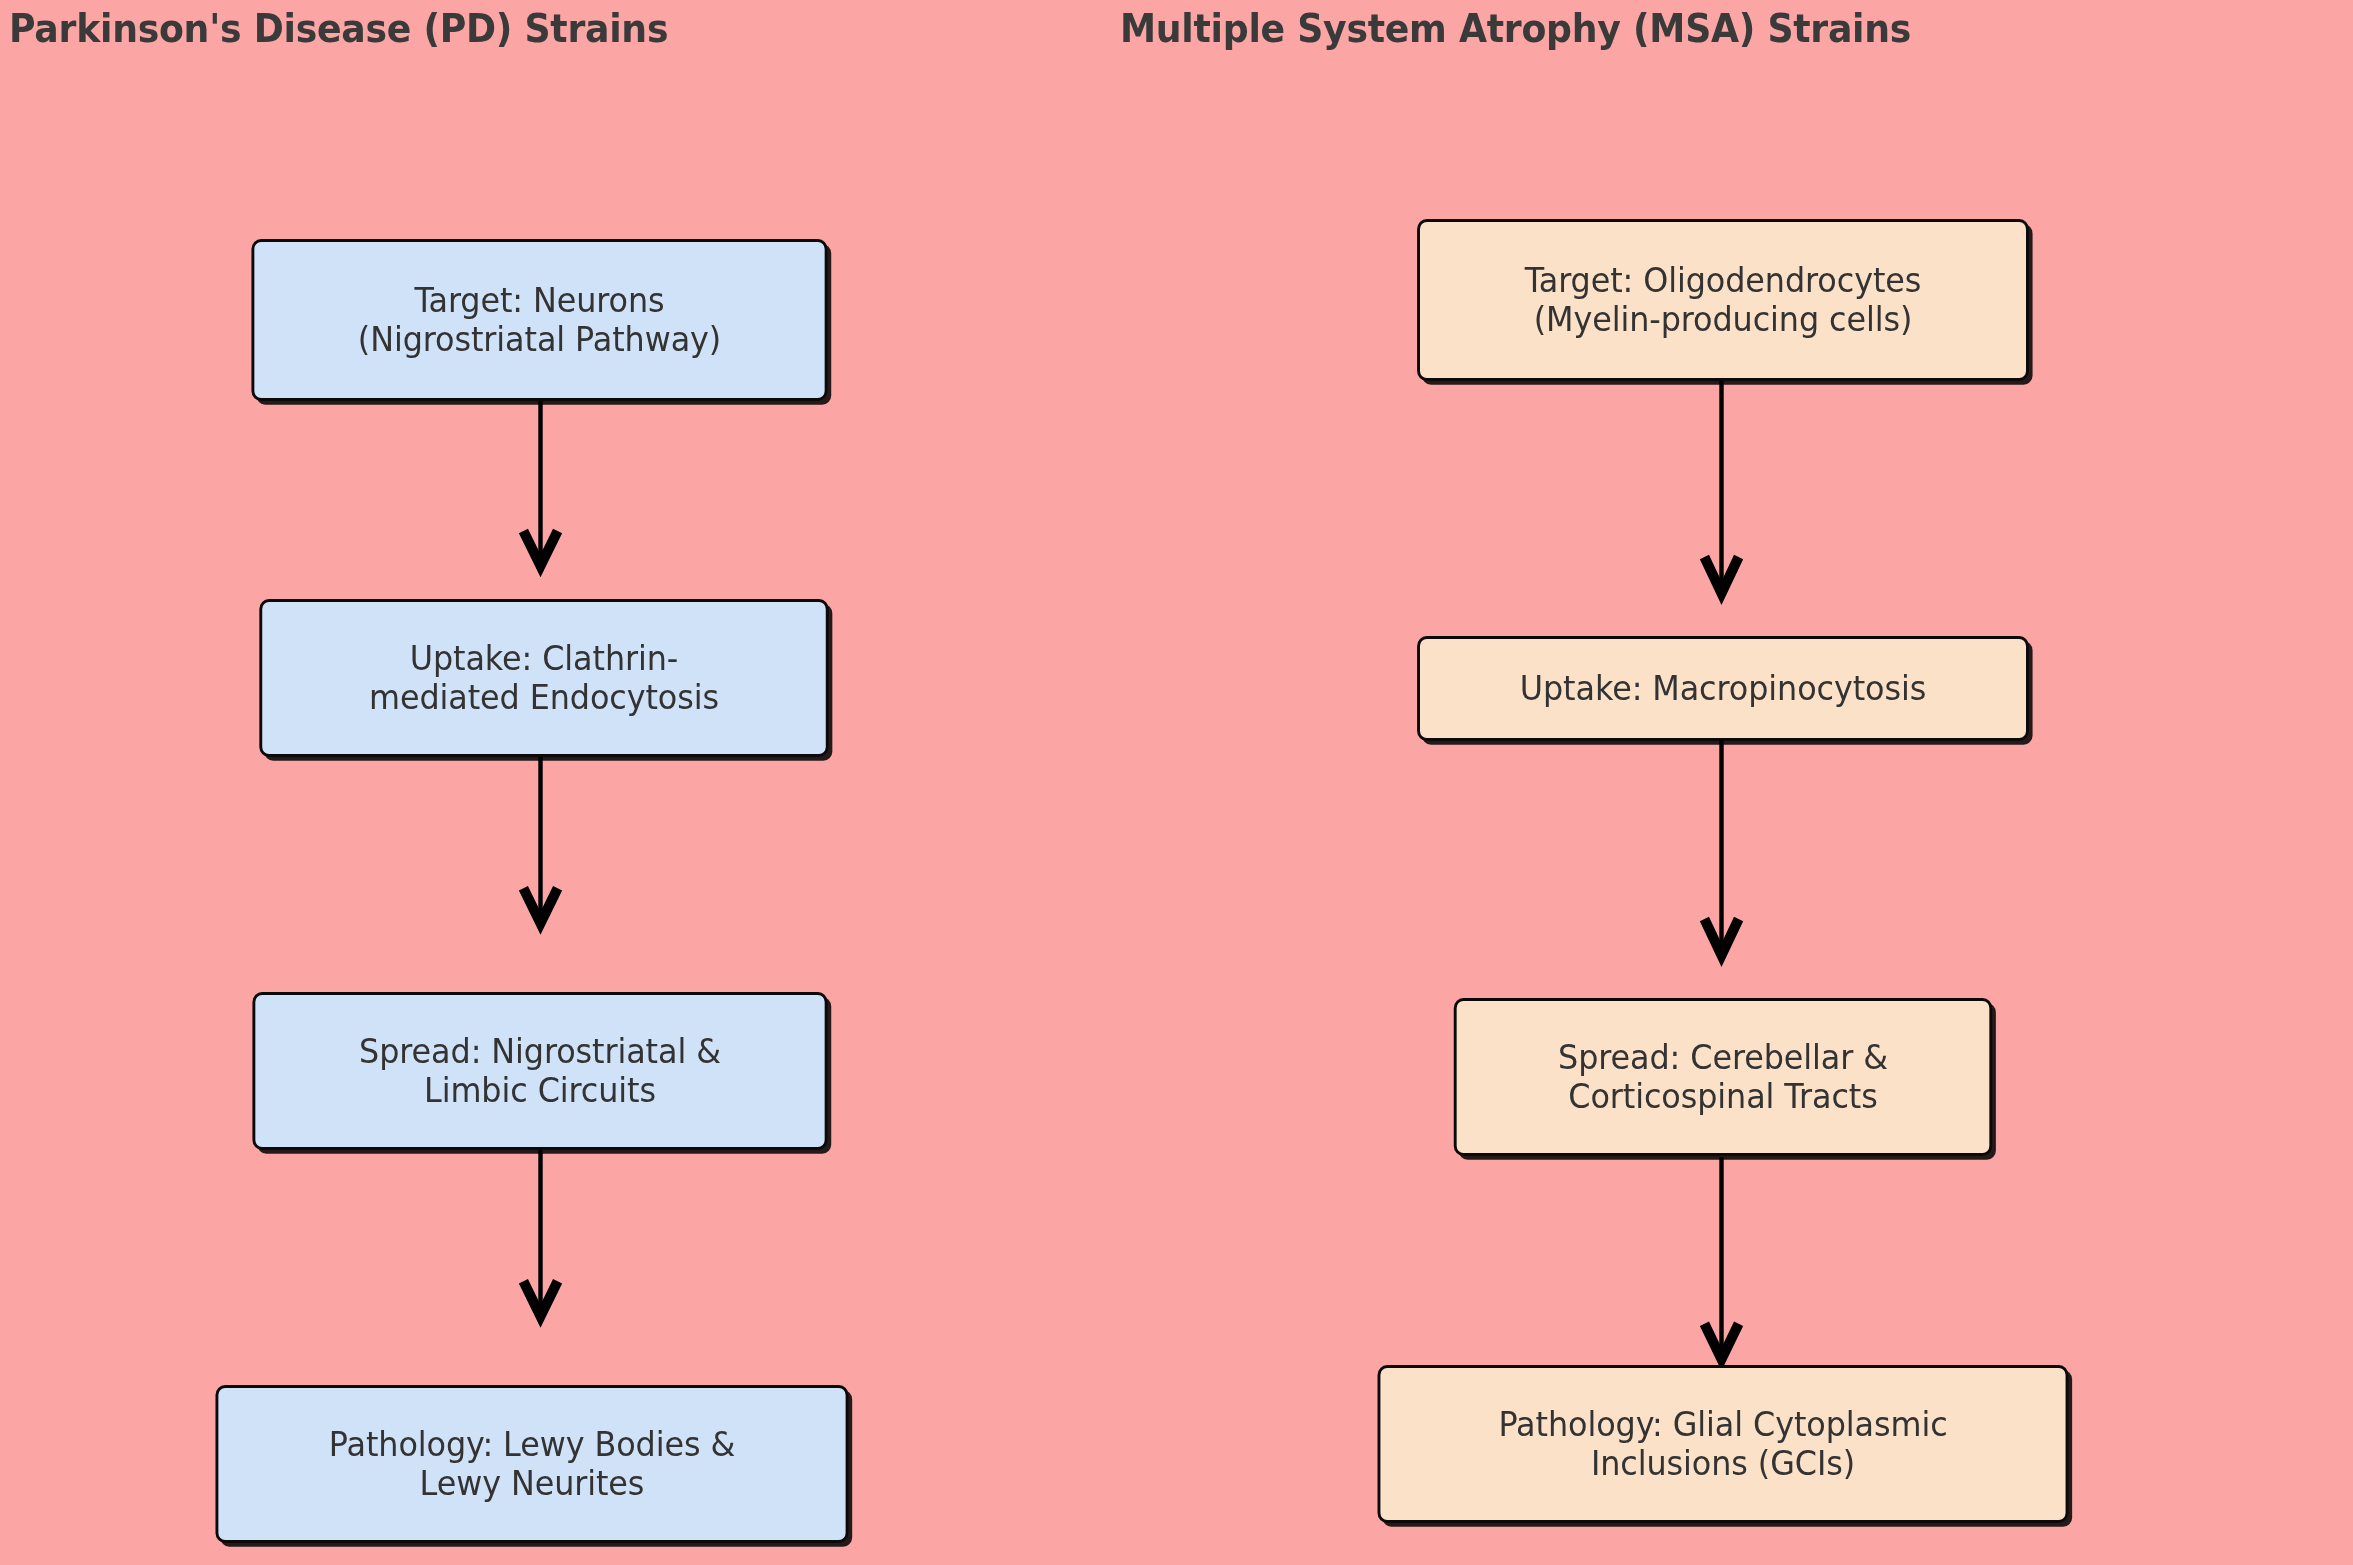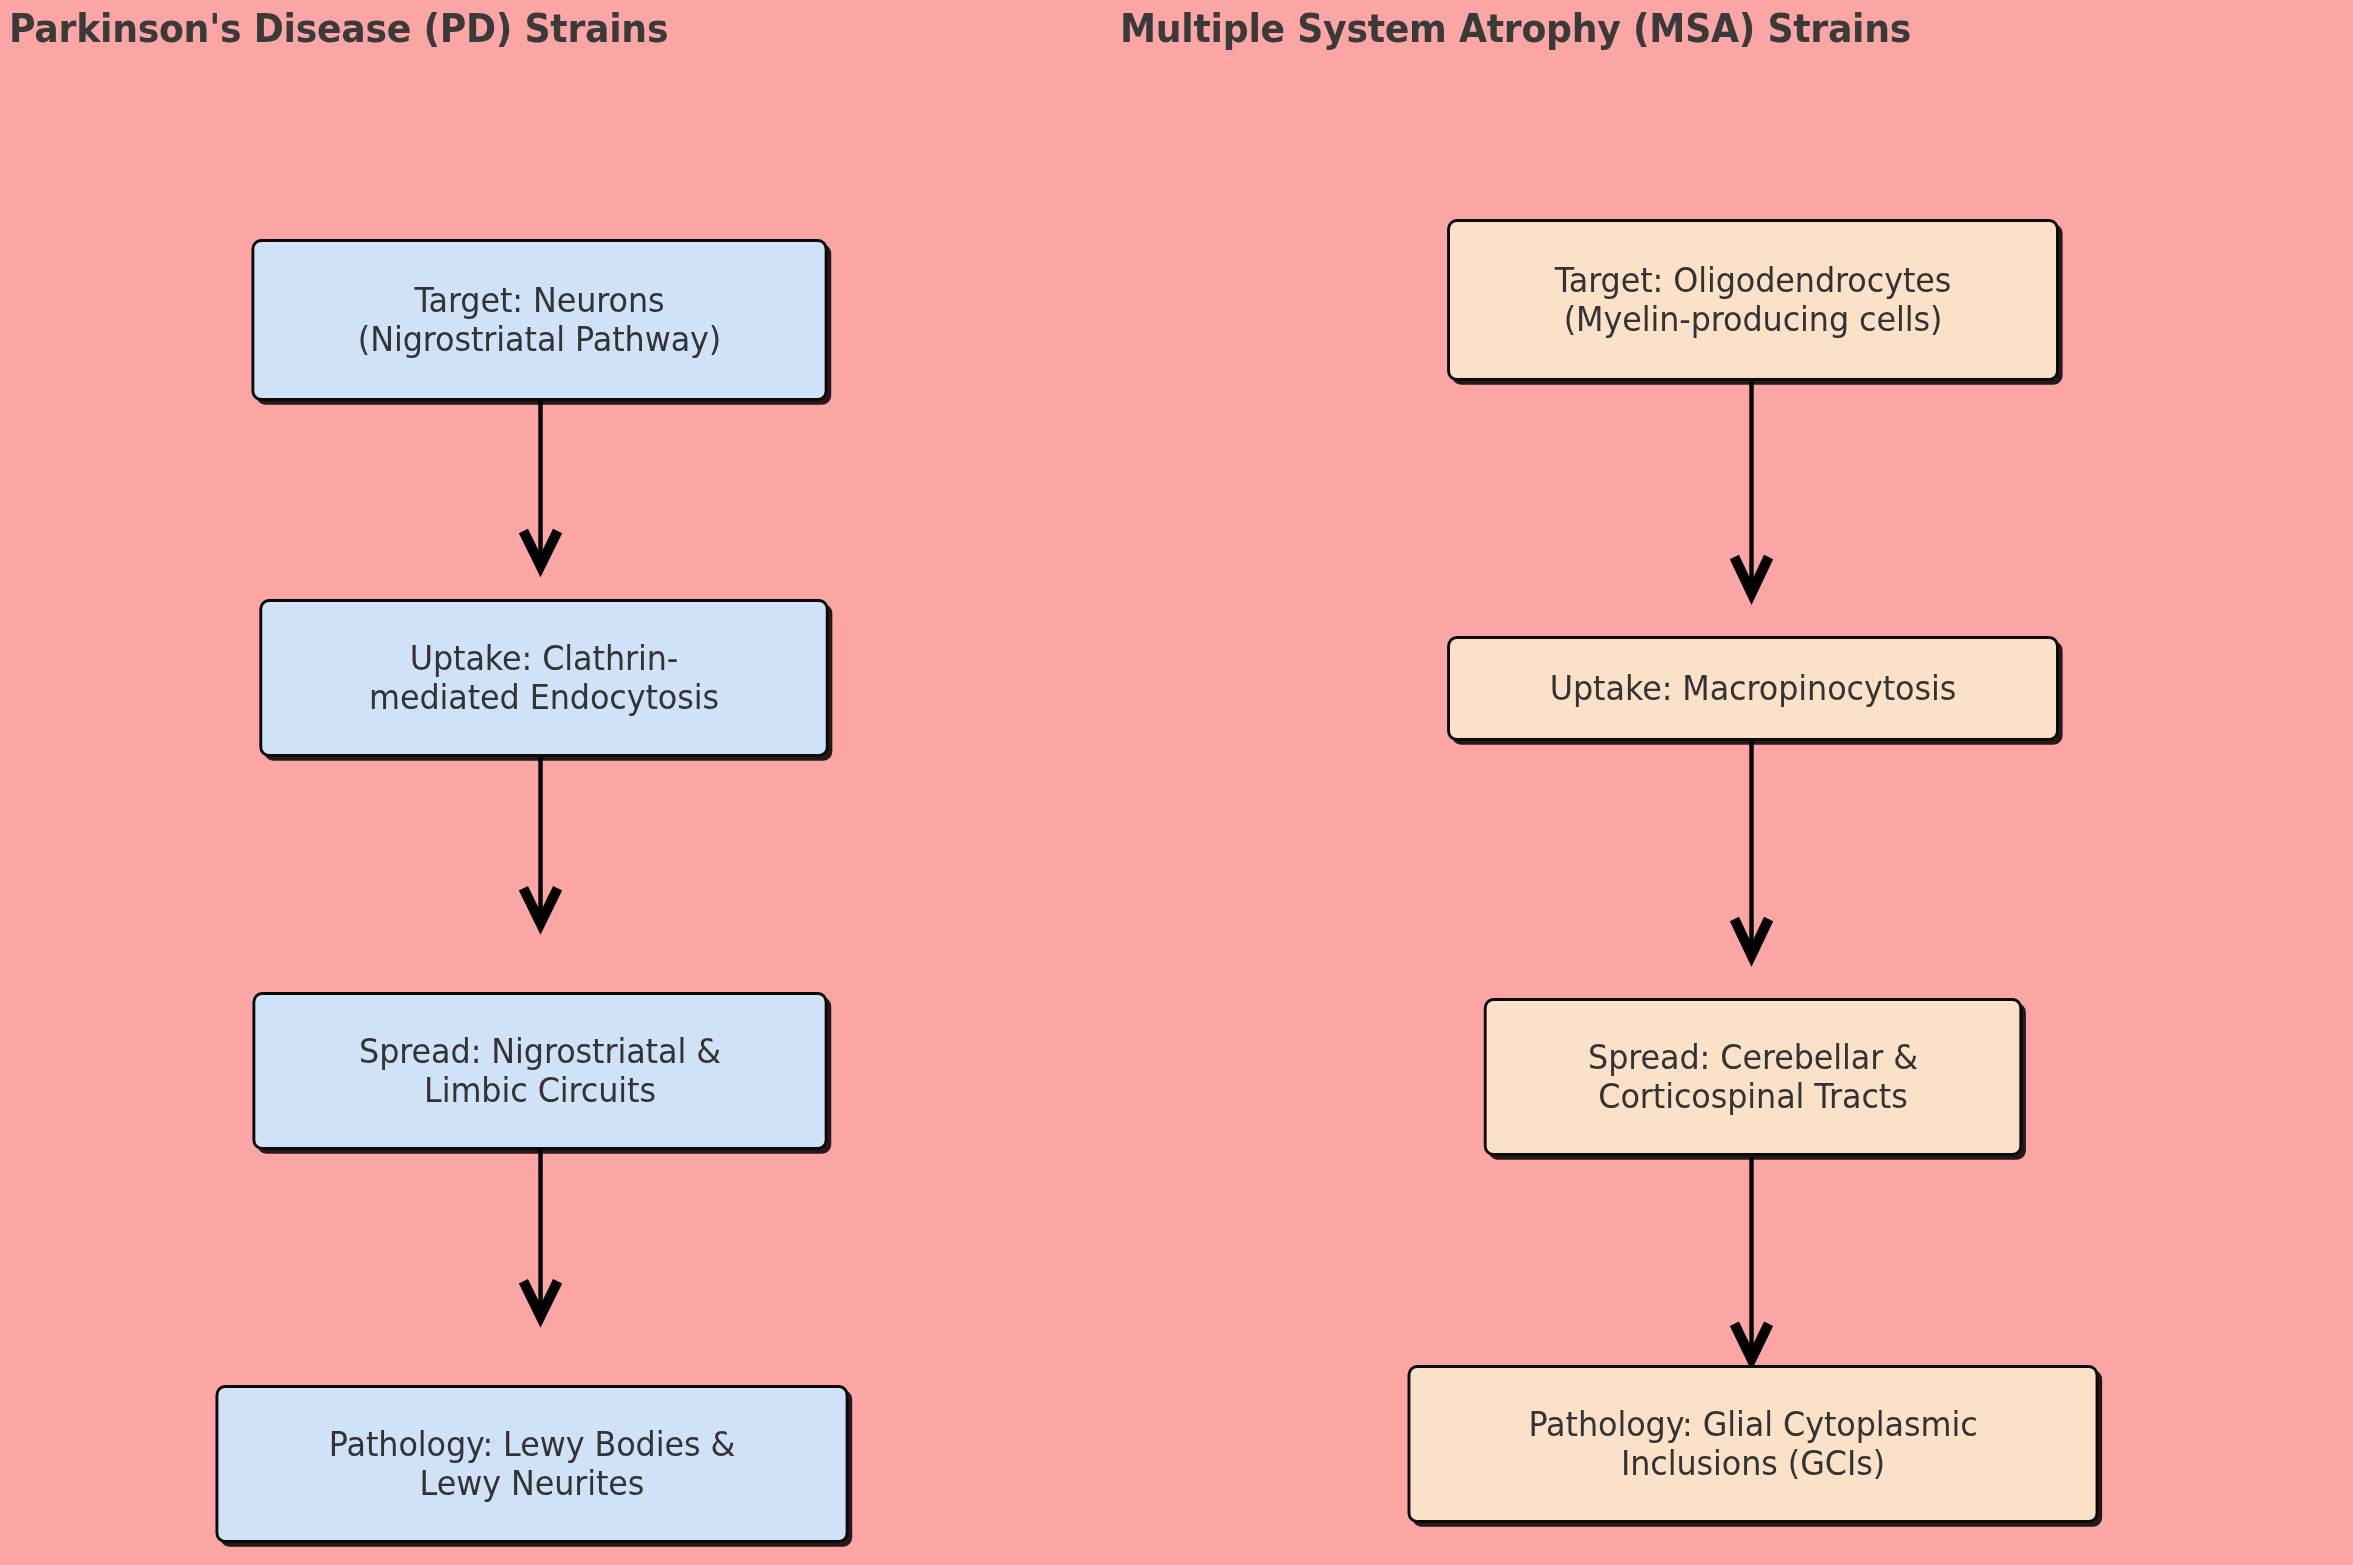--- a/index.html
+++ b/index.html
@@ -34,21 +34,21 @@
   #title-right { left: 1120px; }
 
   
   .column {
     position: absolute;
     top: 0;
     width: 1014px;
     height: 1566px;
   }
   #col-pd  { left: 33px; margin-top: 20px; }
-  #col-msa { left: 1243px; }
+  #col-msa { left: 1213px; }
 
   
   .node {
     position: absolute;
     box-sizing: border-box;
     border: 3.2px solid #0a0a0a;
     border-radius: 10px;
     background: #cfe2f8;
     color: #333333;
     display: flex;

